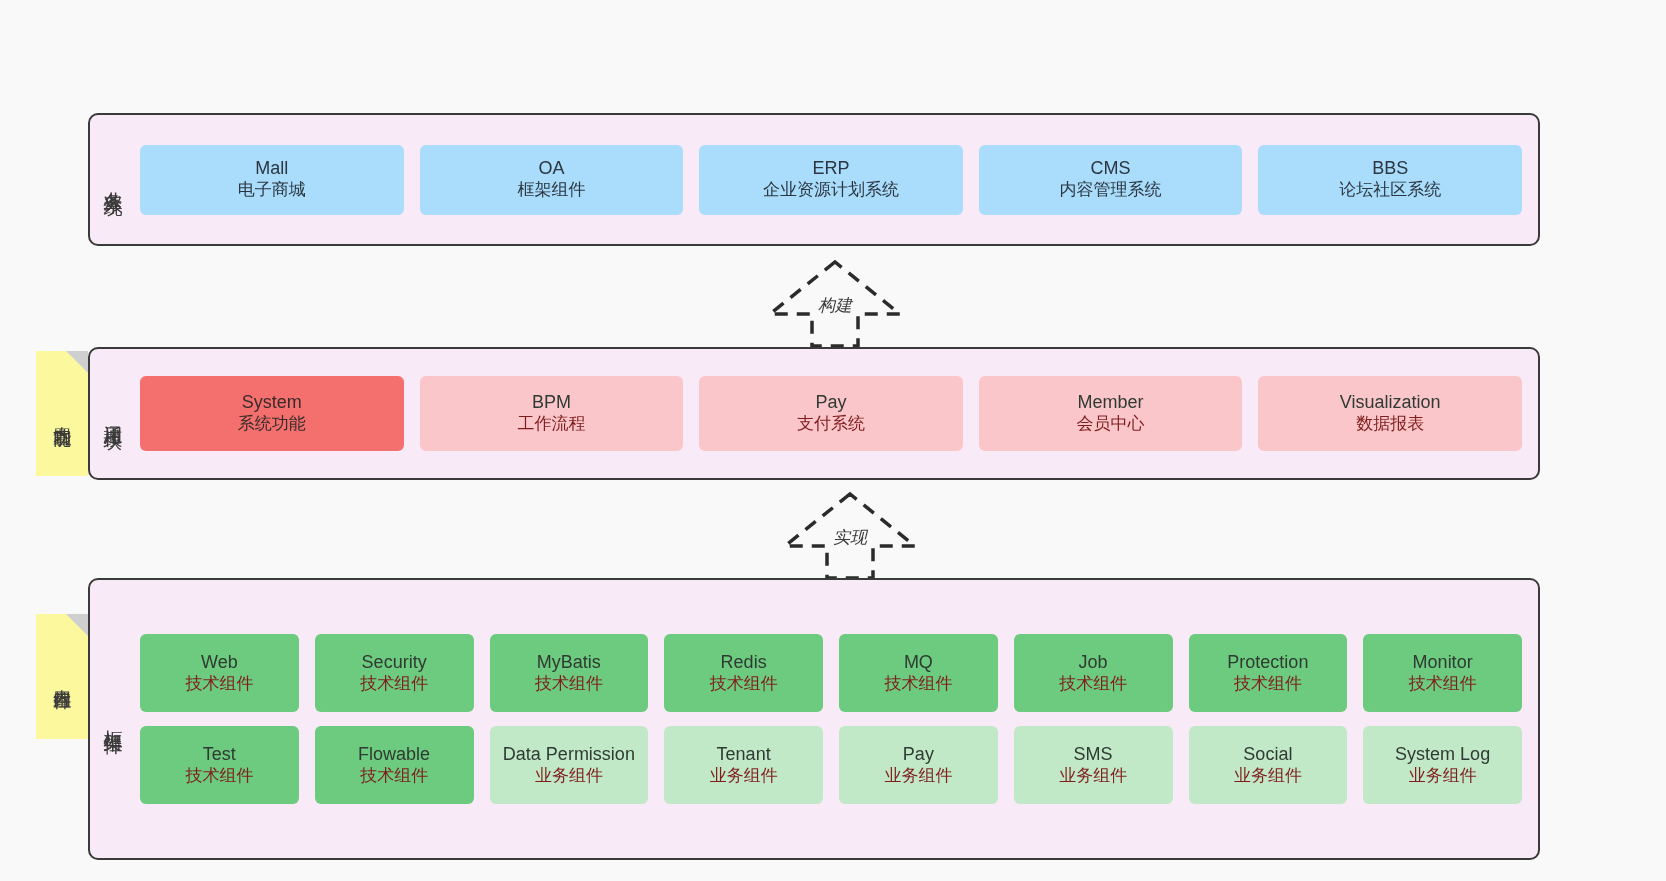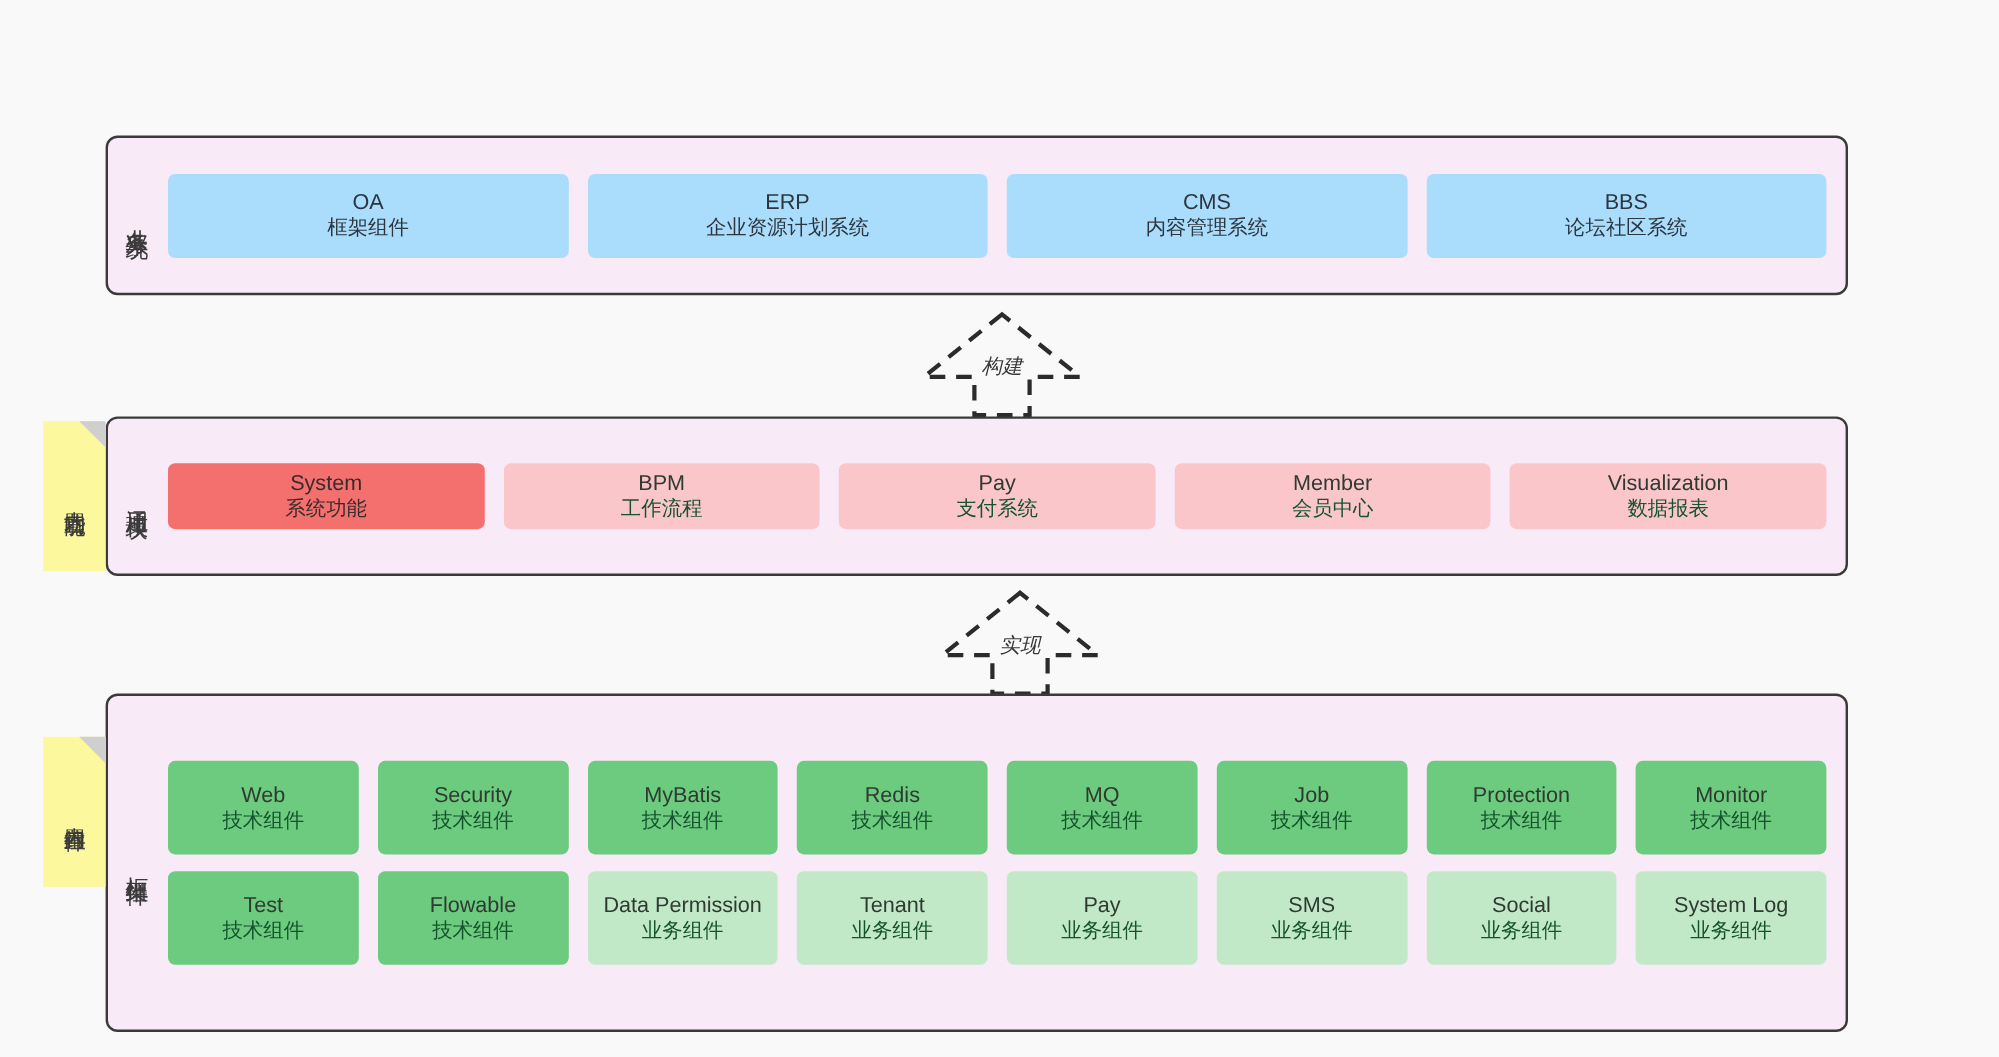--- a/index.html
+++ b/index.html
@@ -75,39 +75,39 @@
     box-sizing: border-box;
     padding: 4px 6px;
   }
 
   .cell .ttl {
     font-size: 18px;
     color: #2f3a33;
   }
   .cell .sub {
     font-size: 17px;
-    color: #14532d;
+    color: #7f1d1d;
   }
 
   
   .c-blue      { background: #aadcfb; }
   .c-red       { background: #f4706e; }
   .c-pink      { background: #fbc6ca; }
   .c-green     { background: #6ccb7e; }
   .c-lightgreen{ background: #c2e9c7; }
 
   .c-blue .ttl, .c-blue .sub { color: #2b3640; }
   .c-red .ttl, .c-red .sub { color: #3a2b2b; }
 
   
   #layer-business { left: 88px; top: 113px; width: 1452px; height: 133px; }
   #layer-business .cell { height: 70px; }
 
   #layer-common { left: 88px; top: 347px; width: 1452px; height: 133px; }
-  #layer-common .cell { height: 55px; }
+  #layer-common .cell { height: 75px; }
 
   #layer-framework { left: 88px; top: 578px; width: 1452px; height: 282px; }
   #layer-framework .cell { height: 78px; }
 
   
   .note {
     position: absolute;
     width: 52px;
     background: #fbf89e;
     display: flex;
@@ -159,20 +159,24 @@
 </head>
 <body>
 
 <div class="canvas">
 
   <div class="layer" id="layer-business">
     <div class="layer-label">业务系统</div>
     <div class="layer-body">
         <div class="row">
           <div class="cell c-blue">
+            <div class="ttl">Mall</div>
+            <div class="sub">电子商城</div>
+          </div>
+          <div class="cell c-blue">
             <div class="ttl">OA</div>
             <div class="sub">框架组件</div>
           </div>
           <div class="cell c-blue">
             <div class="ttl">ERP</div>
             <div class="sub">企业资源计划系统</div>
           </div>
           <div class="cell c-blue">
             <div class="ttl">CMS</div>
             <div class="sub">内容管理系统</div>

